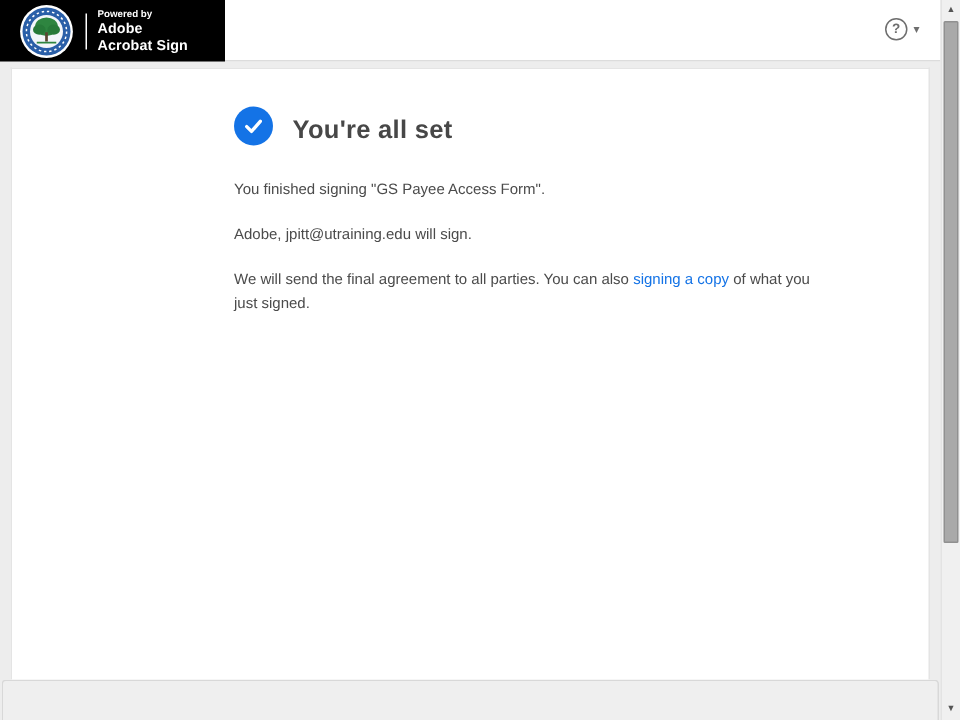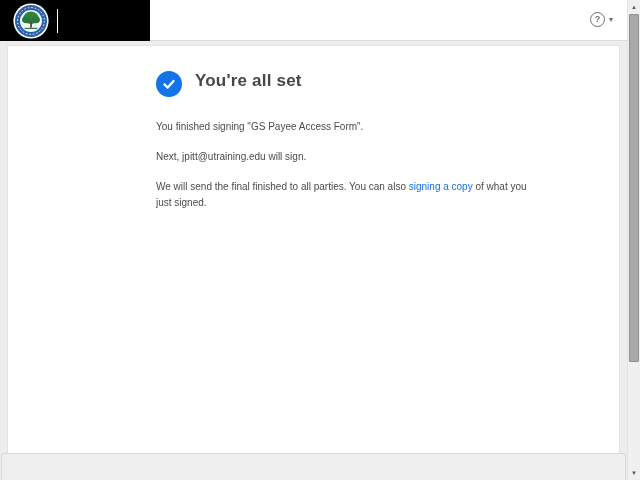--- a/index.html
+++ b/index.html
@@ -18,21 +18,21 @@
   .brand-line { font-size:9.5px; font-weight:700; line-height:11px; letter-spacing:0.1px; }
 
   .help { position:absolute; right:14px; top:12px; display:flex; align-items:center; gap:4px; color:#6e6e6e; cursor:pointer; }
   .help-circle { width:15px; height:15px; border:1.3px solid #6e6e6e; border-radius:50%; display:flex; align-items:center; justify-content:center; font-size:9px; font-weight:700; line-height:1; }
   .help-caret { font-size:8px; line-height:1; }
 
   
   .content-bg { position:absolute; top:41px; left:0; width:627px; bottom:27px; background:#ededed; padding:4px 7px 0 7px; }
   .card { background:#fff; width:100%; height:100%; border:1px solid #e4e4e4; border-bottom:none; padding:25px 40px 0 148px; }
 
-  .status-row { display:flex; align-items:flex-start; gap:13px; }
+  .status-row { display:flex; align-items:flex-end; gap:13px; }
   .check-circle { width:26px; height:26px; border-radius:50%; background:var(--accent,#1473E6); display:flex; align-items:center; justify-content:center; flex:0 0 auto; }
   .check-circle svg { width:16px; height:16px; display:block; }
   h1.page-title { font-size:17px; font-weight:700; color:#474747; letter-spacing:0.2px; }
 
   .body-copy p { font-size:10px; line-height:16px; color:#4b4b4b; }
   .p-finished { margin-top:22px; }
   .p-next { margin-top:14px; }
   .p-final { margin-top:14px; max-width:385px; }
   a.download-link { color:var(--link,#1473E6); text-decoration:none; cursor:pointer; }
 
@@ -58,41 +58,46 @@
         <circle cx="18" cy="18" r="16" fill="#2a5fa8"></circle>
         <circle cx="18" cy="18" r="13.4" fill="none" stroke="#ffffff" stroke-width="1" stroke-dasharray="1.6 1.9"></circle>
         <circle cx="18" cy="18" r="11" fill="#f3f6fa"></circle>
         <ellipse cx="18" cy="14.8" rx="7.6" ry="6.2" fill="#2e8540"></ellipse>
         <ellipse cx="13.2" cy="16.8" rx="4.2" ry="3.4" fill="#277a39"></ellipse>
         <ellipse cx="22.8" cy="16.8" rx="4.2" ry="3.4" fill="#277a39"></ellipse>
         <rect x="17.1" y="18.5" width="1.8" height="6.2" fill="#5b4631"></rect>
         <path d="M11.5 25.4 h13" stroke="#2e8540" stroke-width="1.3"></path>
       </svg>
       <div class="brand-divider"></div>
+      <div class="brand-text">
+        <span class="powered-by">Powered by</span>
+        <span class="brand-line">Adobe</span>
+        <span class="brand-line">Acrobat Sign</span>
+      </div>
     </div>
     <div class="help">
       <span class="help-circle">?</span>
       <span class="help-caret">▾</span>
     </div>
   </header>
 
   <div class="content-bg">
     <main class="card">
       <div class="status-row">
         <div class="check-circle">
           <svg viewBox="0 0 24 24" aria-hidden="true">
             <path d="M5.2 12.6 L10 17.4 L18.8 7.4" fill="none" stroke="#ffffff" stroke-width="3.4" stroke-linecap="round" stroke-linejoin="round"></path>
           </svg>
         </div>
         <h1 class="page-title">You're all set</h1>
       </div>
       <div class="body-copy">
         <p class="p-finished">You finished signing "GS Payee Access Form".</p>
-        <p class="p-next">Next, jpitt@utraining.edu will sign.</p>
-        <p class="p-final"><span>We will send the final finished to all parties. You can also </span><a class="download-link">signing a copy</a><span> of what you just signed.</span></p>
+        <p class="p-next">Adobe, jpitt@utraining.edu will sign.</p>
+        <p class="p-final"><span>We will send the final agreement to all parties. You can also </span><a class="download-link">signing a copy</a><span> of what you just signed.</span></p>
       </div>
     </main>
   </div>
 
   <div class="footer-bar"></div>
 
   <div class="scrollbar">
     <div class="scroll-btn up">▲</div>
     <div class="scroll-thumb"></div>
     <div class="scroll-btn down">▼</div>

